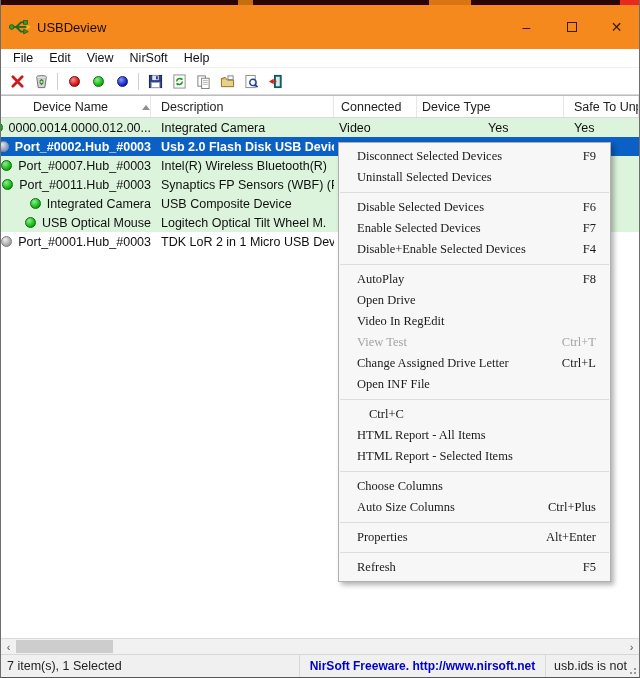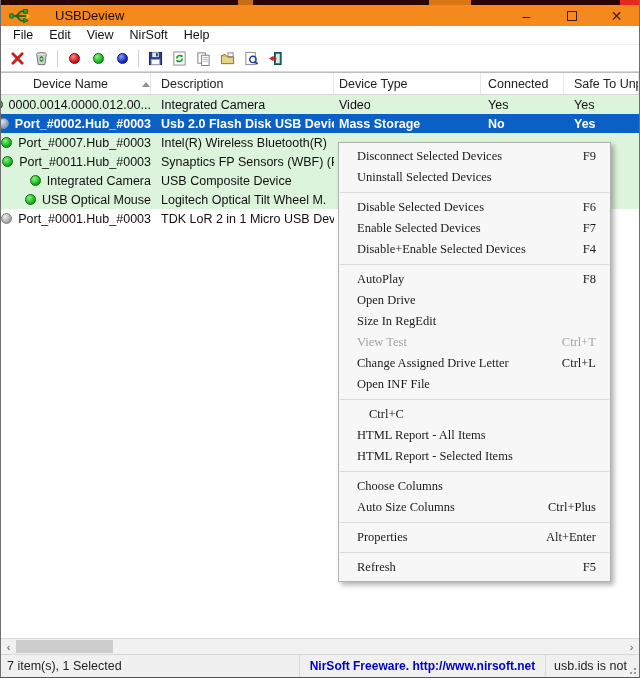--- a/index.html
+++ b/index.html
@@ -6,21 +6,21 @@
   html,body { width:640px; height:678px; background:#e8e8e8; font-family:"Liberation Sans", sans-serif; }
   .window { position:relative; width:640px; height:678px; display:flex; flex-direction:column;
             border-left:1px solid #6e6e6e; border-right:1px solid #6e6e6e; border-bottom:1px solid #555;
             background:#fff; overflow:hidden; }
 
   
   .top-strip { position:relative; height:5px; background:#2a0502; flex:0 0 auto; }
   .top-strip .seg { position:absolute; top:0; height:5px; }
 
   
-  .titlebar { height:21px; background:#f6891e; display:flex; align-items:center; flex:0 0 auto;gap:18px; }
+  .titlebar { height:44px; background:#f6891e; display:flex; align-items:center; flex:0 0 auto; }
   .usb-icon { width:22px; height:18px; margin-left:8px; }
   .title-text { margin-left:6px; font-size:13px; color:#1c0d00; }
   .win-controls { margin-left:auto; display:flex; height:100%; }
   .win-btn { width:45px; display:flex; align-items:center; justify-content:center;
              font-size:14px; color:#3b1a00; cursor:default; }
   .win-btn .box { width:10px; height:10px; border:1.5px solid #3b1a00; }
 
   
   .menubar { height:19px; background:#ffffff; display:flex; align-items:flex-end; padding-left:4px;
              font-size:12.5px; color:#111; flex:0 0 auto; border-bottom:1px solid #f0f0f0; }
@@ -218,25 +218,25 @@
 
   <div class="table-area">
     <div class="thead">
       <div class="th c-name">
         <span>Device Name</span>
         <span class="sort-arrow"></span>
       </div>
       <div class="th c-desc">
           <span>Description</span>
         </div>
+      <div class="th c-conn">
+          <span>Connected</span>
+        </div>
       <div class="th c-type">
           <span>Device Type</span>
-        </div>
-      <div class="th c-conn">
-          <span>Connected</span>
         </div>
       <div class="th c-safe">
           <span>Safe To Unp</span>
         </div>
     </div>
     <div id="rows">
   <div class="trow row-green">
     <div class="cell c-name">
             <span class="ball ball-green"></span>
             <span class="rtxt-name">0000.0014.0000.012.00...</span>
@@ -419,21 +419,21 @@
     <span class="mi-label">AutoPlay</span>
     <span class="mi-short">F8</span>
   </div>
 
   <div class="mi">
     <span class="mi-label">Open Drive</span>
     <span class="mi-short"></span>
   </div>
 
   <div class="mi">
-    <span class="mi-label">Size In RegEdit</span>
+    <span class="mi-label">Video In RegEdit</span>
     <span class="mi-short"></span>
   </div>
 
   <div class="mi disabled">
     <span class="mi-label">View Test</span>
     <span class="mi-short">Ctrl+T</span>
   </div>
 
   <div class="mi">
     <span class="mi-label">Change Assigned Drive Letter</span>

